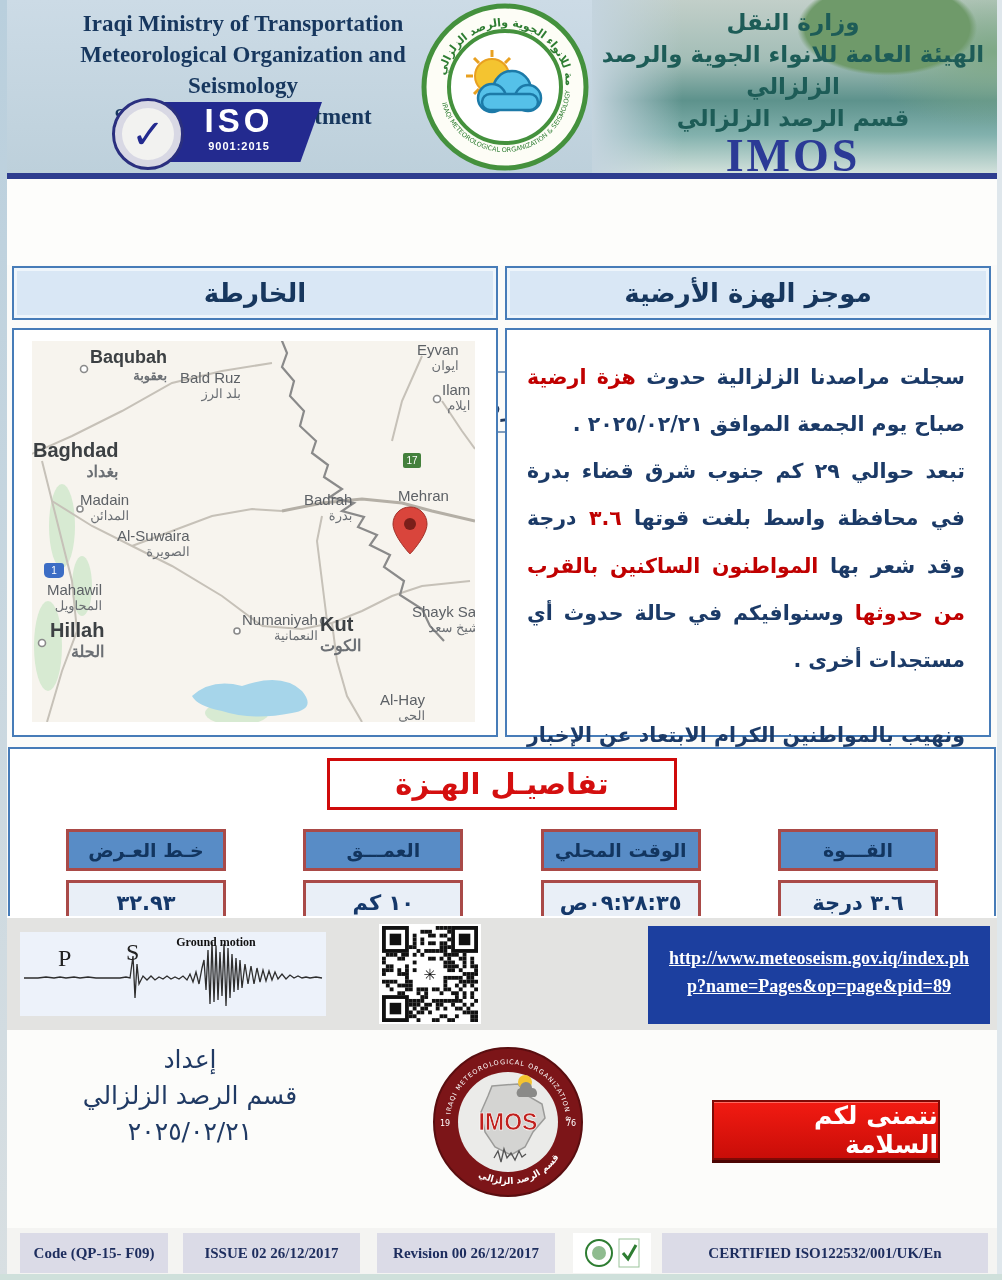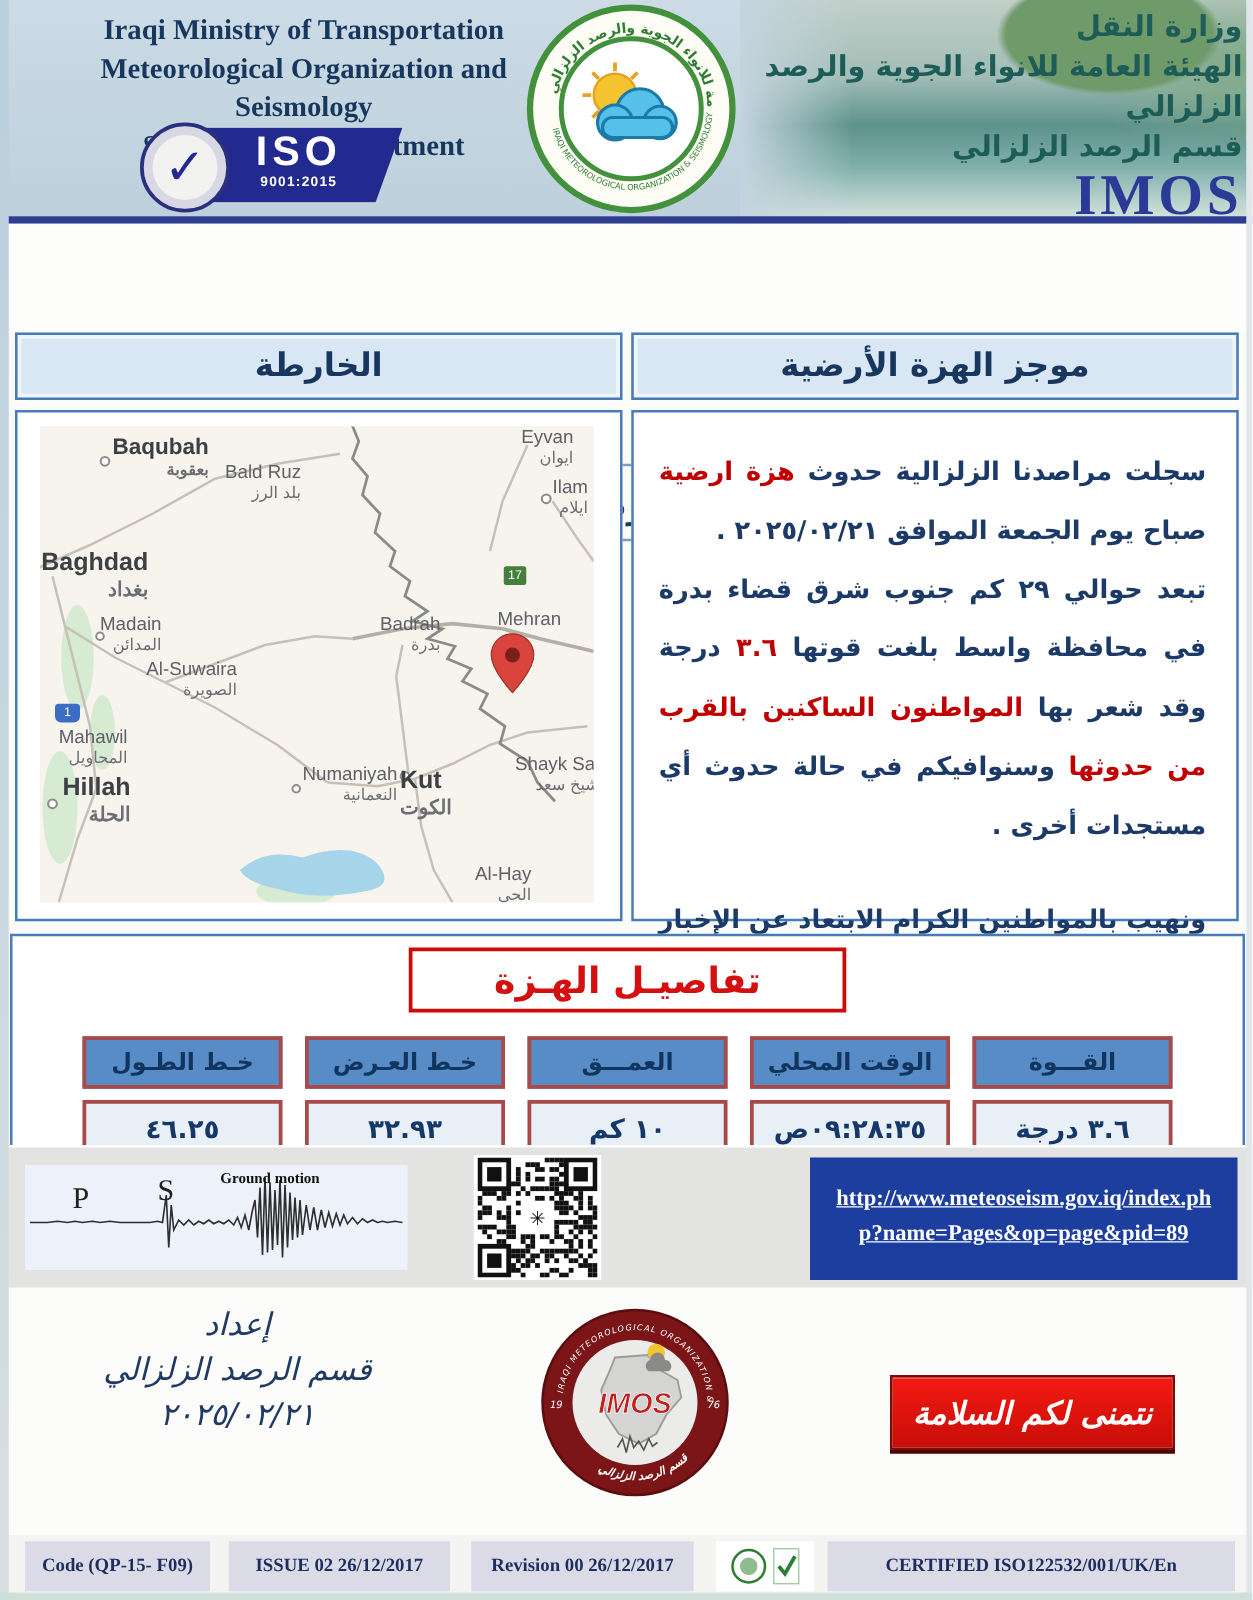--- a/index.html
+++ b/index.html
@@ -13,21 +13,21 @@
   
   .header{left:0;top:0;width:1002px;height:173px;
     background:linear-gradient(180deg,#ccdbe6,#bdd0db);}
   .header-photo{right:0;top:0;width:410px;height:173px;background:
     linear-gradient(90deg,#c4d4de 0,rgba(196,212,222,0) 22%),
     radial-gradient(150px 80px at 72% 16%,#6f9a6a 0%,#6f9a6a 55%,rgba(111,154,106,0) 60%),
     radial-gradient(190px 110px at 98% 30%,#7ea886 0%,rgba(126,168,134,0) 70%),
     linear-gradient(180deg,#c2cfc9 0%,#a2bdb6 35%,#5d928c 58%,#82b1ad 78%,#d2e1db 100%);}
   .hdr-en{left:31px;top:8px;width:424px;text-align:center;
     font-family:"Liberation Serif",serif;font-weight:700;font-size:23px;line-height:31px;color:#17375e;}
-  .hdr-ar{right:8px;top:6px;width:402px;direction:rtl;
+  .hdr-ar{right:8px;top:6px;width:402px;text-align:center;direction:rtl;
     font-weight:700;font-size:23px;line-height:32px;color:#1d5c57;}
   .imos-word{font-family:"Liberation Serif",serif;font-weight:700;font-size:46px;
     letter-spacing:3px;color:#2b3a96;margin-top:6px;}
   
   .iso{left:112px;top:98px;width:210px;height:68px;}
   .iso-box{position:absolute;left:44px;top:4px;width:166px;height:60px;background:#232a8f;
     clip-path:polygon(0 0,100% 0,87% 100%,0 100%);color:#fff;font-family:"Liberation Sans",sans-serif;
     text-align:center;}
   .iso-box .iso-t{font-size:33px;font-weight:700;letter-spacing:4px;line-height:34px;margin-top:2px;}
   .iso-box .iso-v{font-size:11px;font-weight:700;letter-spacing:1px;line-height:16px;}
@@ -83,21 +83,21 @@
   .seis-strip{left:0;top:916px;width:1002px;height:114px;background:#e3e3e1;
     border-top:2px solid #fff;border-bottom:2px solid #fff;}
   .seis-box{position:absolute;left:20px;top:14px;width:306px;height:84px;background:#edf2fa;}
   .qr-box{position:absolute;left:379px;top:6px;width:102px;height:100px;background:#fff;
     display:flex;align-items:center;justify-content:center;}
   .url-box{position:absolute;left:648px;top:8px;width:342px;height:98px;background:#1c3f9f;
     text-align:center;padding-top:18px;box-sizing:border-box;}
   .url-box a{color:#fff;font-family:"Liberation Serif",serif;font-weight:700;font-size:18px;
     line-height:28px;text-decoration:underline;}
   
-  .bottom{left:0;top:1030px;width:1002px;height:198px;background:#fcfcfa;font-style:italic;}
+  .bottom{left:0;top:1030px;width:1002px;height:198px;background:#fcfcfa;}
   .prepared{position:absolute;left:58px;top:12px;width:264px;text-align:center;direction:rtl;
     font-size:25px;line-height:36px;color:#203a64;}
   .imos-logo{position:absolute;left:432px;top:16px;width:152px;height:152px;}
   .safety{position:absolute;left:712px;top:70px;width:224px;height:56px;
     background:linear-gradient(#f21b12,#c90d08);border:2px solid #7e0a06;box-shadow:0 3px 0 #4c0503,inset 0 1px 0 #ff6a60;
     display:flex;align-items:center;justify-content:center;color:#fff;font-size:25px;font-weight:700;direction:rtl;}
   
   .footer{left:0;top:1228px;width:1002px;height:52px;background:#f4f4f2;}
   .fbox{position:absolute;top:5px;height:40px;background:#dbdbe7;display:flex;align-items:center;
     justify-content:center;font-family:"Liberation Serif",serif;font-weight:700;font-size:15px;color:#1d2d5e;}
@@ -258,24 +258,20 @@
         <div class="cell-h">الوقت المحلي</div>
         <div class="cell-v">٠٩:٢٨:٣٥ص</div>
       </div>
       <div class="col">
         <div class="cell-h">العمـــق</div>
         <div class="cell-v">١٠ كم</div>
       </div>
       <div class="col">
         <div class="cell-h">خـط العـرض</div>
         <div class="cell-v">٣٢.٩٣</div>
-      </div>
-      <div class="col">
-        <div class="cell-h">خـط الطـول</div>
-        <div class="cell-v">٤٦.٢٥</div>
       </div>
     </div>
   </div>
 
   <div class="abs seis-strip">
     <div class="seis-box">
       <svg width="306" height="84" viewBox="0 0 306 84">
         <polyline fill="none" stroke="#2e2e2e" stroke-width="1.3" points="4,46 18,46 26,45 34,46 40,45 46,46 54,45 60,46 68,45 76,46 84,46 92,46 100,46 106,45 110,46 113,24 115,66 117,32 119,52 123,44 127,48 131,44 135,48 139,45 143,47 147,44 151,47 155,45 159,47 163,44 167,48 170,42 173,50 176,40 179,52 182,36 184,28 186,58 188,18 190,72 192,10 194,70 196,14 198,68 200,20 202,64 204,12 206,74 208,16 210,66 212,22 214,60 216,26 218,58 220,28 222,56 225,32 228,52 231,34 234,52 237,36 240,50 243,38 246,49 249,39 252,48 255,40 258,47 262,42 266,47 270,43 274,46 278,44 282,46 286,45 290,46 296,45 302,46"></polyline>
         <text x="38" y="34" font-family="Liberation Serif, serif" font-size="24" fill="#222">P</text>
         <text x="106" y="28" font-family="Liberation Serif, serif" font-size="24" fill="#222">S</text>

